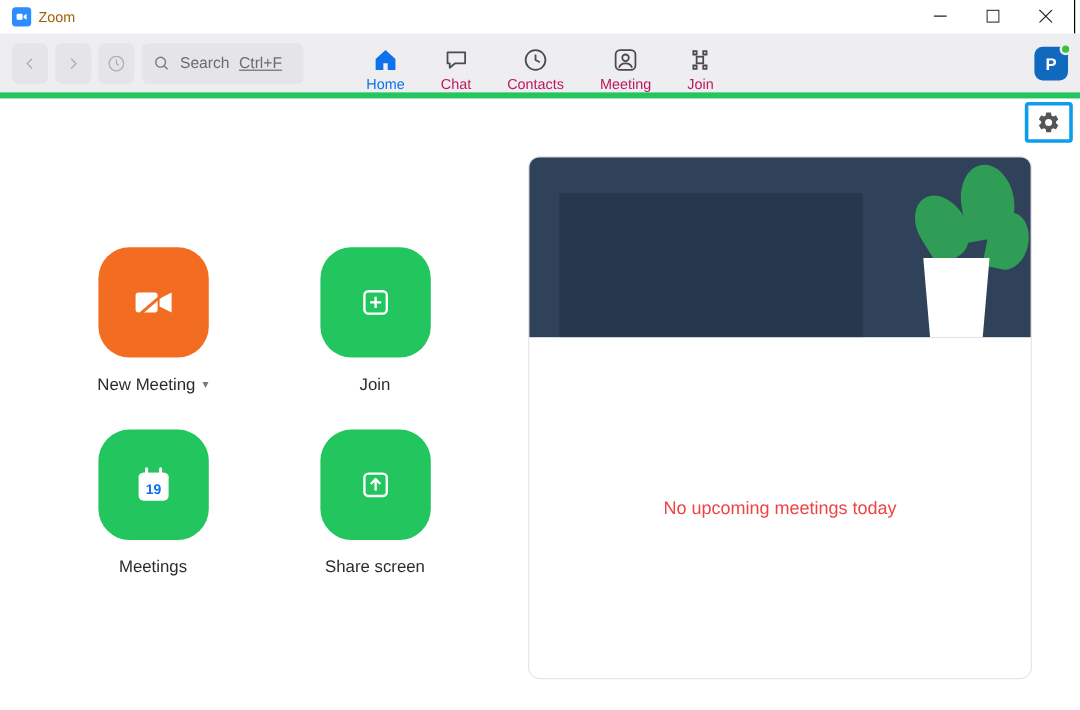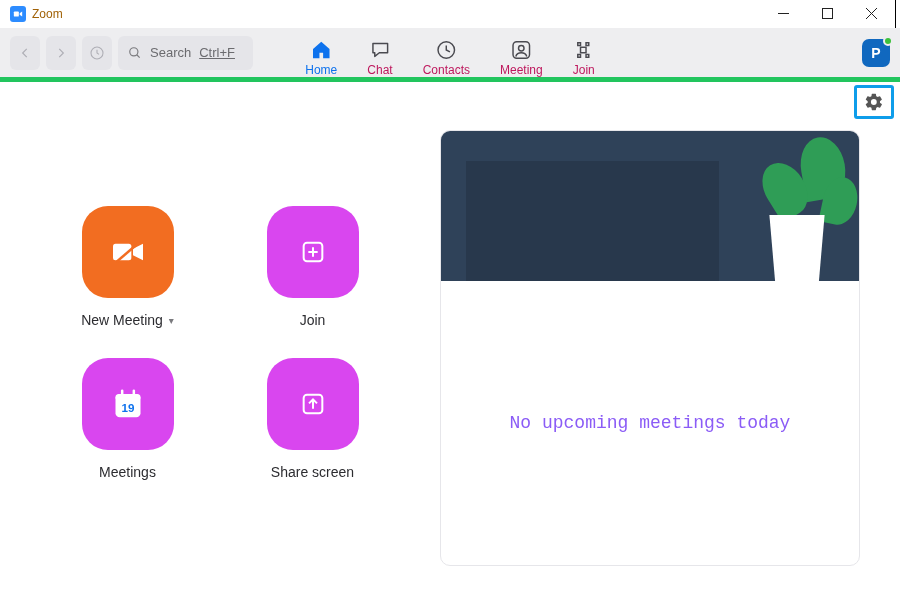--- a/index.html
+++ b/index.html
@@ -27,35 +27,35 @@
   .profile { margin-left:auto; width:28px; height:28px; border-radius:7px; background:#1068bf; color:#fff; display:flex; align-items:center; justify-content:center; font-weight:600; font-size:14px; position:relative; }
   .profile .status-dot{ position:absolute; top:-3px; right:-3px; width:10px; height:10px; border-radius:50%; background:#3cc13b; border:2px solid #eeeef0;}
   .settings-row { height:34px; display:flex; justify-content:flex-end; align-items:center; padding:0 6px; padding-top:6px;}
   .settings-highlight{ border:3px solid #0e9dea; border-radius:3px; padding:3px 6px; display:inline-flex;}
   .settings-btn{ width:22px; height:22px; display:flex; align-items:center; justify-content:center; color:#555;}
   .main { display:flex; padding:0 40px 20px 40px; gap:40px; height:calc(100% - 28px - 54px - 40px); }
   .actions { flex:0 0 360px; display:grid; grid-template-columns:1fr 1fr; gap:30px 10px; align-content:start; padding-top:90px;}
   .action { display:flex; flex-direction:column; align-items:center; gap:14px; }
   .tile { width:92px; height:92px; border-radius:26px; display:flex; align-items:center; justify-content:center; }
   .tile-orange{ background:#f26d21; }
-  .tile-blue{ background:#d946ef; }
+  .tile-blue{ background:#22c55e; }
   .tile svg{ width:40px; height:40px; fill:#fff; }
   .tile-small svg{width:32px;height:32px;}
   .action-label{ font-size:14px; color:#2c2c30; display:flex; align-items:center; gap:6px;}
   .chev{ font-size:10px; color:#7a7a7e;}
   .side-panel{ flex:1; border:1px solid #e6e6ea; border-radius:10px; overflow:hidden; display:flex; flex-direction:column; margin-top:14px; }
   .side-hero{ height:150px; background:#2f4259; position:relative; overflow:hidden;}
   .hero-dark{position:absolute; left:25px; top:30px; right:140px; bottom:0; background:#28384c; }
   .plant-pot{position:absolute; right:32px; bottom:-4px; width:60px; height:70px; background:#fff;  clip-path: polygon(4% 0, 96% 0, 86% 100%, 14% 100%);}
   .plant-leaf{position:absolute; background:#2f9d56; border-radius:50% 50% 50% 0;}
   .l1{right:14px;top:6px;width:44px;height:62px;transform:rotate(-10deg);} 
   .l2{right:54px;top:30px;width:40px;height:56px;transform:rotate(-32deg);} 
   .l3{right:2px;top:46px;width:34px;height:48px;transform:rotate(12deg);} 
   .side-body{ flex:1; display:flex; align-items:center; justify-content:center;}
-  .no-meetings{ font-size:18px; color:#8b5cf6;font-family:Liberation Mono, monospace; }
+  .no-meetings{ font-size:15px; color:#ef4444; }
   .tb-right-sep{width:1px;height:28px;background:#000;margin-left:2px;}
 </style>
 </head>
 <body>
 
 <div class="titlebar">
   <span class="app-icon">
     <svg viewBox="0 0 24 24">
         <rect x="2" y="6" width="12" height="12" rx="2" fill="#fff"></rect>
         <path d="M16 10 L22 6 V18 L16 14 Z" fill="#fff"></path>

